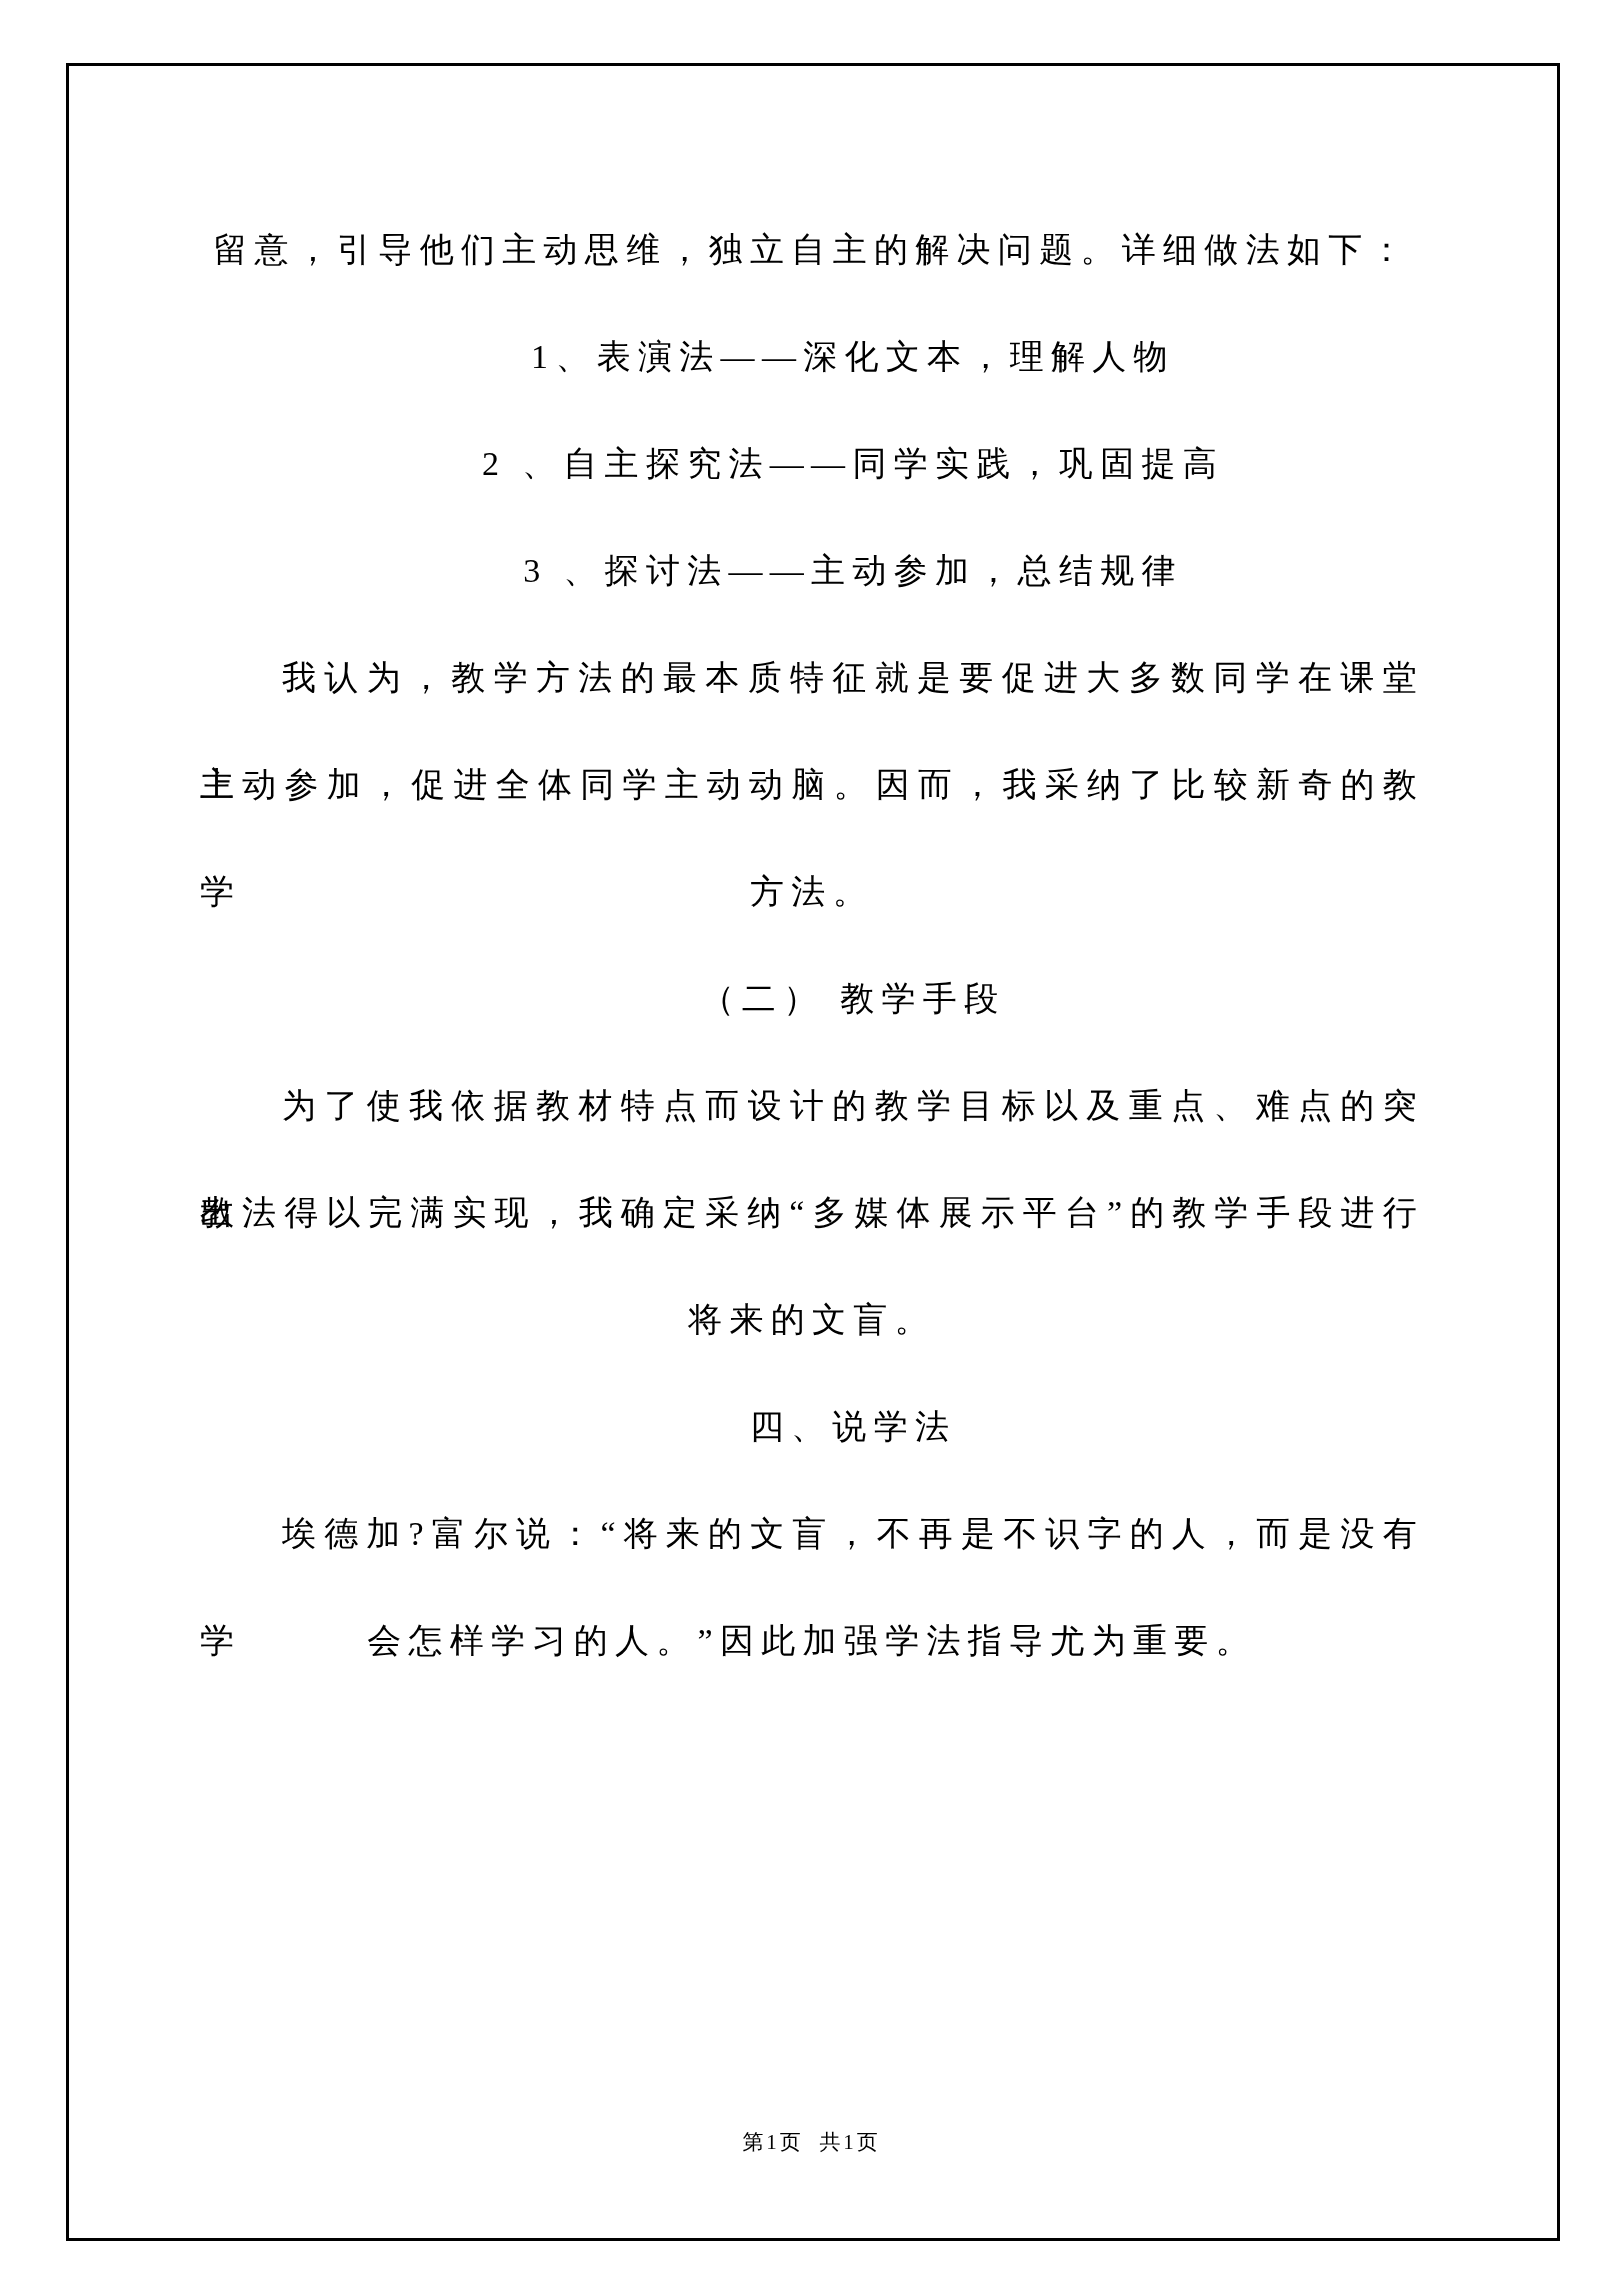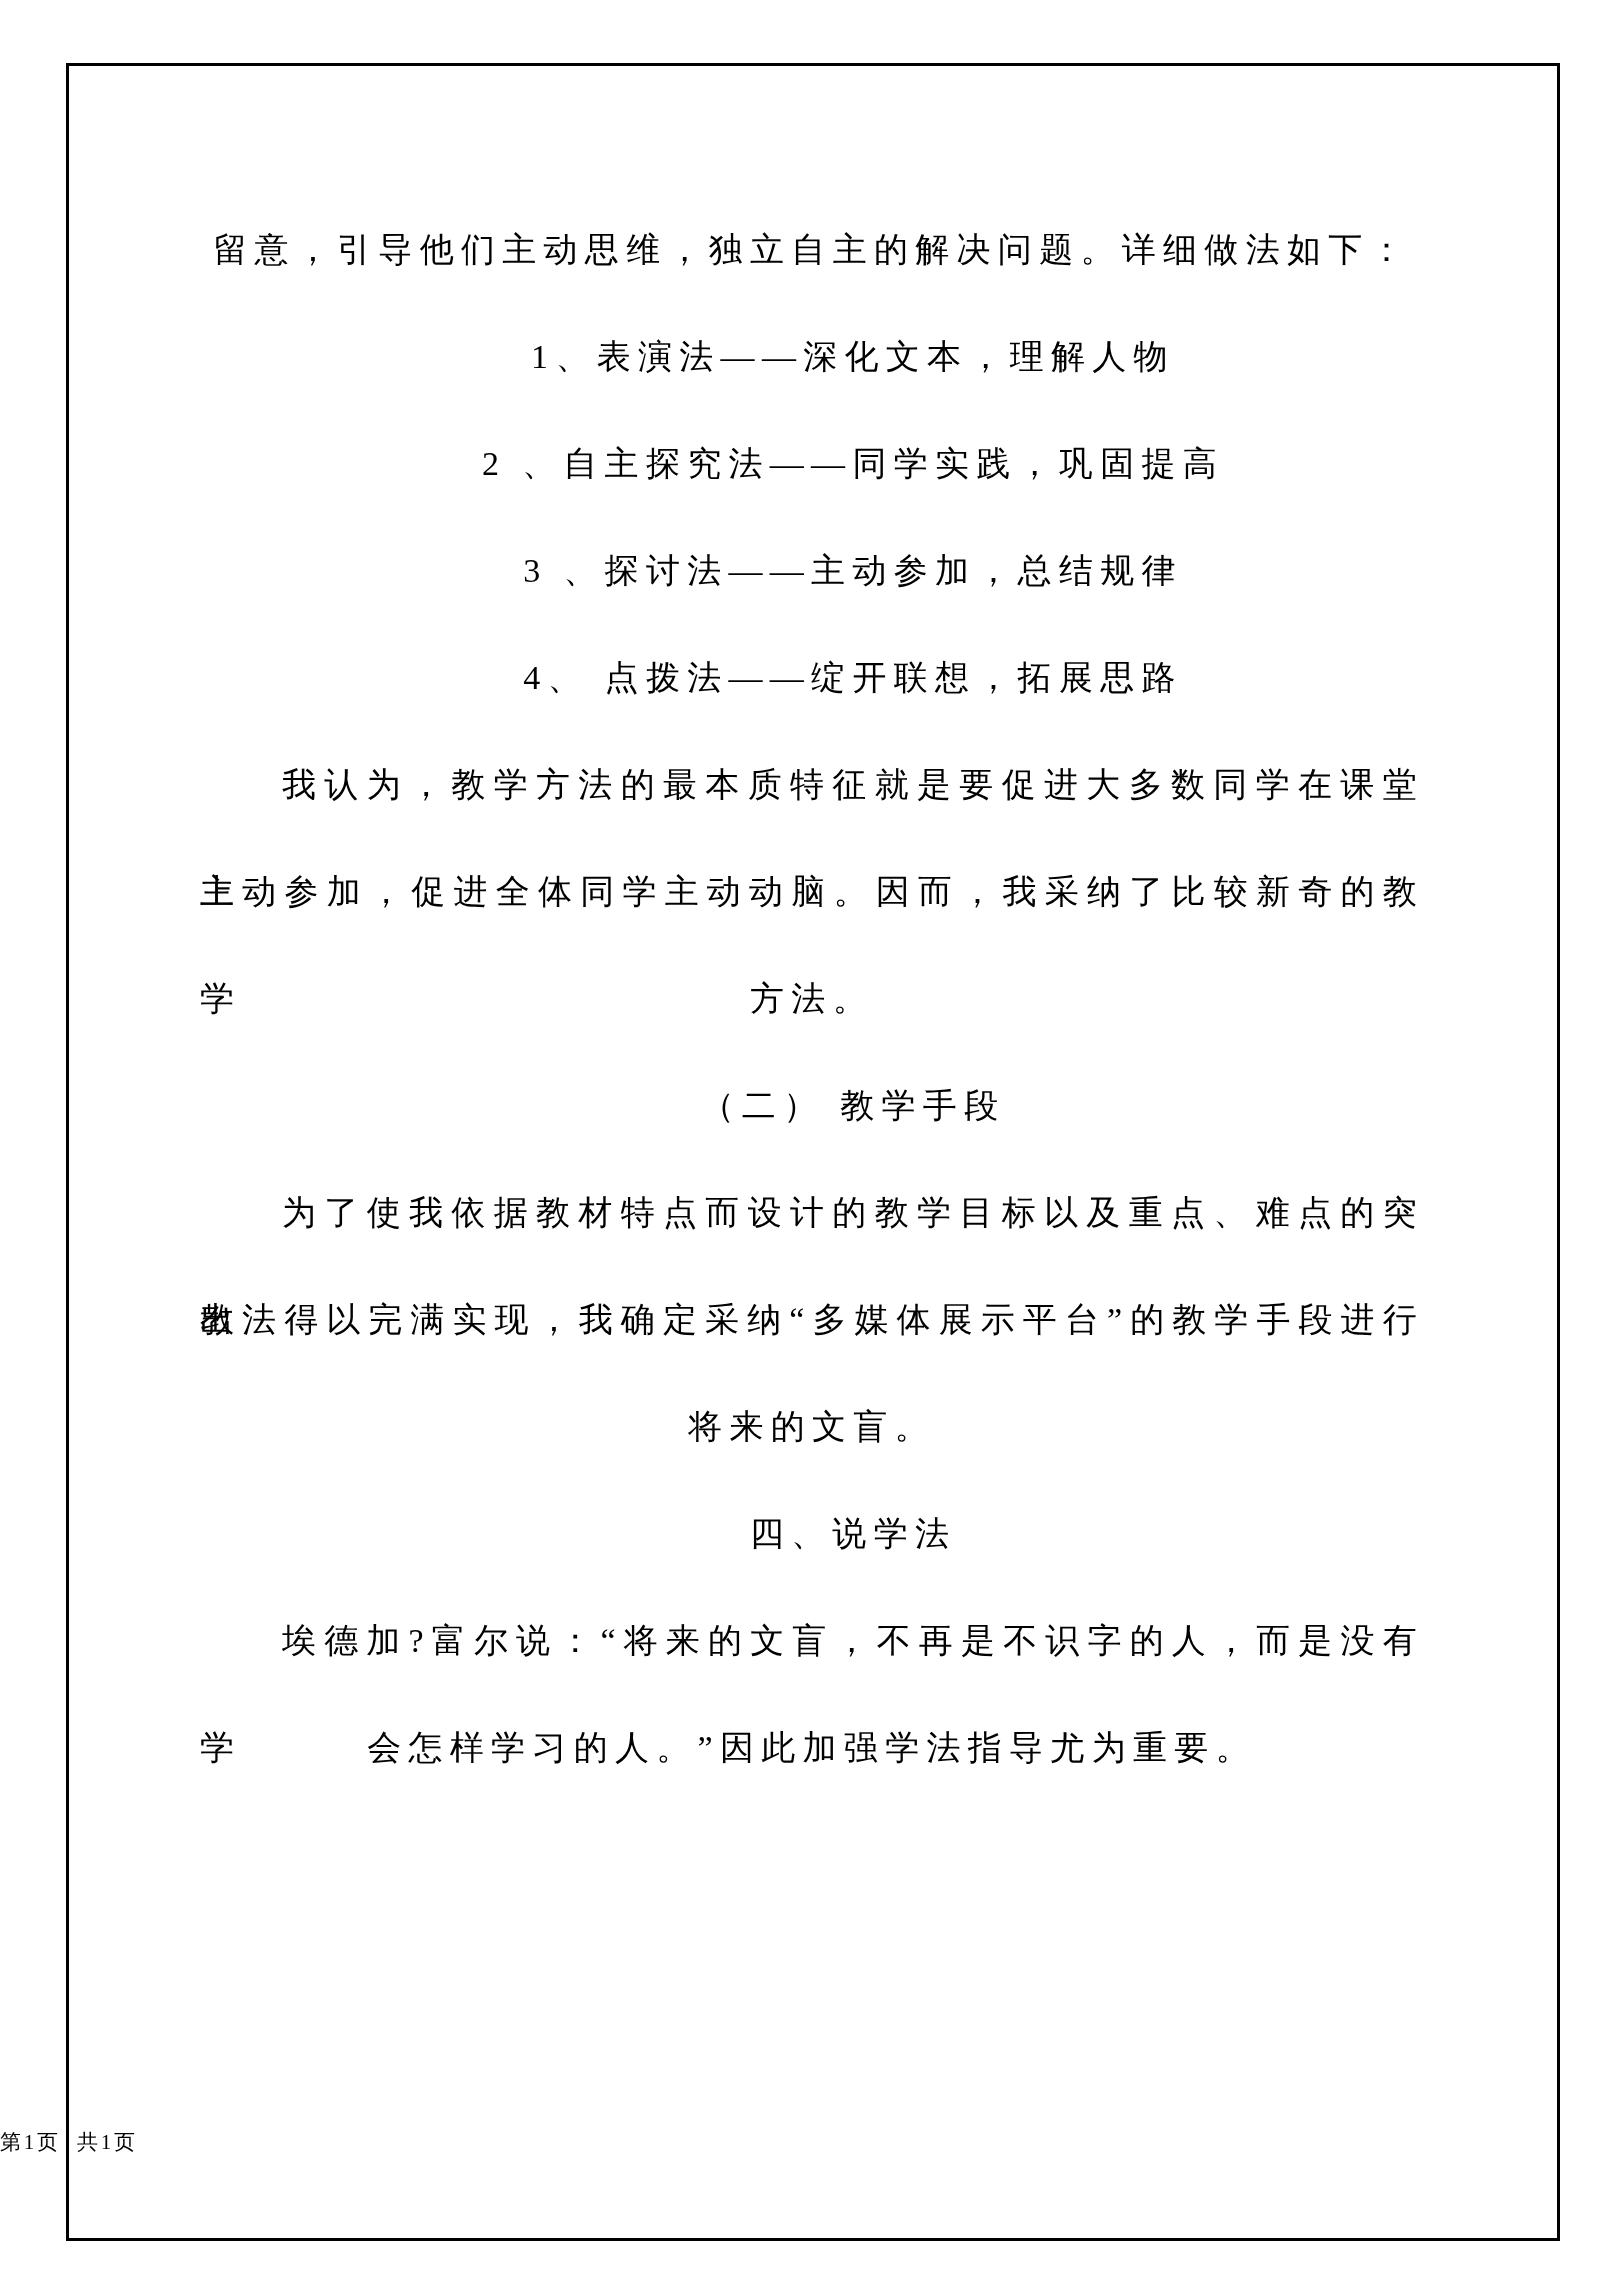--- a/index.html
+++ b/index.html
@@ -45,36 +45,36 @@
   .line.justify {
     white-space: normal;
     text-align: justify;
     text-align-last: justify;
   }
   .footer {
     position: absolute;
     left: 0;
     top: 2128px;
     width: 100%;
+    text-align: center;
     font-size: 21px;
     letter-spacing: 2.8px;
     white-space: pre;
   }
 </style>
 </head>
 <body>
 
 <div class="page">
   <div class="frame"></div>
   <div class="body-text">
       <div class="line">留意，引导他们主动思维，独立自主的解决问题。详细做法如下：</div>
       <div class="line indent">1、表演法——深化文本，理解人物</div>
       <div class="line indent">2 、自主探究法——同学实践，巩固提高</div>
       <div class="line indent">3 、探讨法——主动参加，总结规律</div>
-      <div class="line indent">4、 点拨法——绽开联想，拓展思路</div>
       <div class="line indent justify">我认为，教学方法的最本质特征就是要促进大多数同学在课堂上</div>
       <div class="line justify">主动参加，促进全体同学主动动脑。因而，我采纳了比较新奇的教学</div>
       <div class="line">方法。</div>
       <div class="line indent">（二） 教学手段</div>
       <div class="line indent justify">为了使我依据教材特点而设计的教学目标以及重点、难点的突出</div>
       <div class="line justify">教法得以完满实现，我确定采纳“多媒体展示平台”的教学手段进行</div>
       <div class="line">将来的文盲。</div>
       <div class="line indent">四、说学法</div>
       <div class="line indent justify">埃德加?富尔说：“将来的文盲，不再是不识字的人，而是没有学</div>
       <div class="line">会怎样学习的人。”因此加强学法指导尤为重要。</div>

